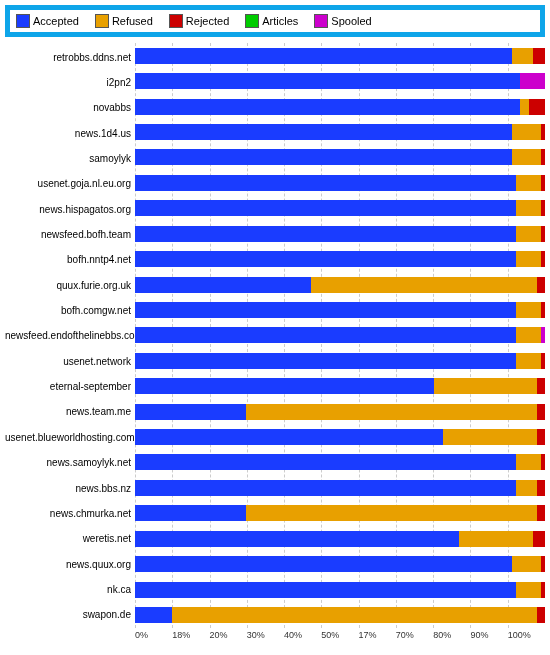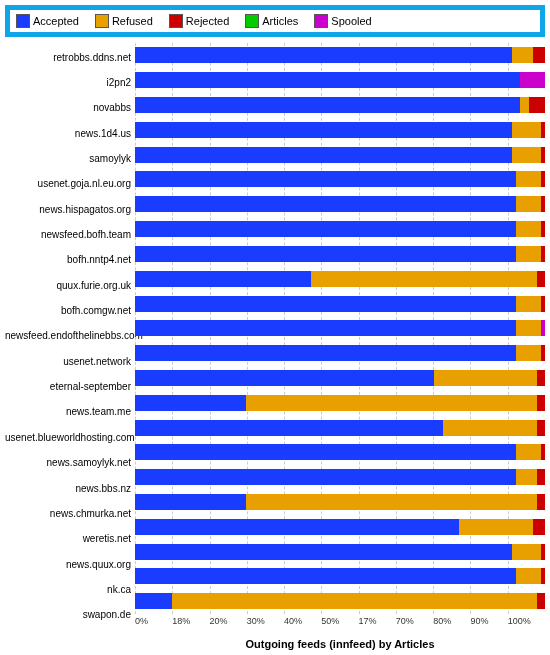--- a/index.html
+++ b/index.html
@@ -367,16 +367,15 @@
           <div class="x-tick">20%</div>
           <div class="x-tick">30%</div>
           <div class="x-tick">40%</div>
           <div class="x-tick">50%</div>
           <div class="x-tick">17%</div>
           <div class="x-tick">70%</div>
           <div class="x-tick">80%</div>
           <div class="x-tick">90%</div>
           <div class="x-tick">100%</div>
         </div>
-      <div class="x-axis-title">Outgoing feeds (innfeed) by Articles</div>
     </div>
   </div>
 </div>
 
 </body></html>

